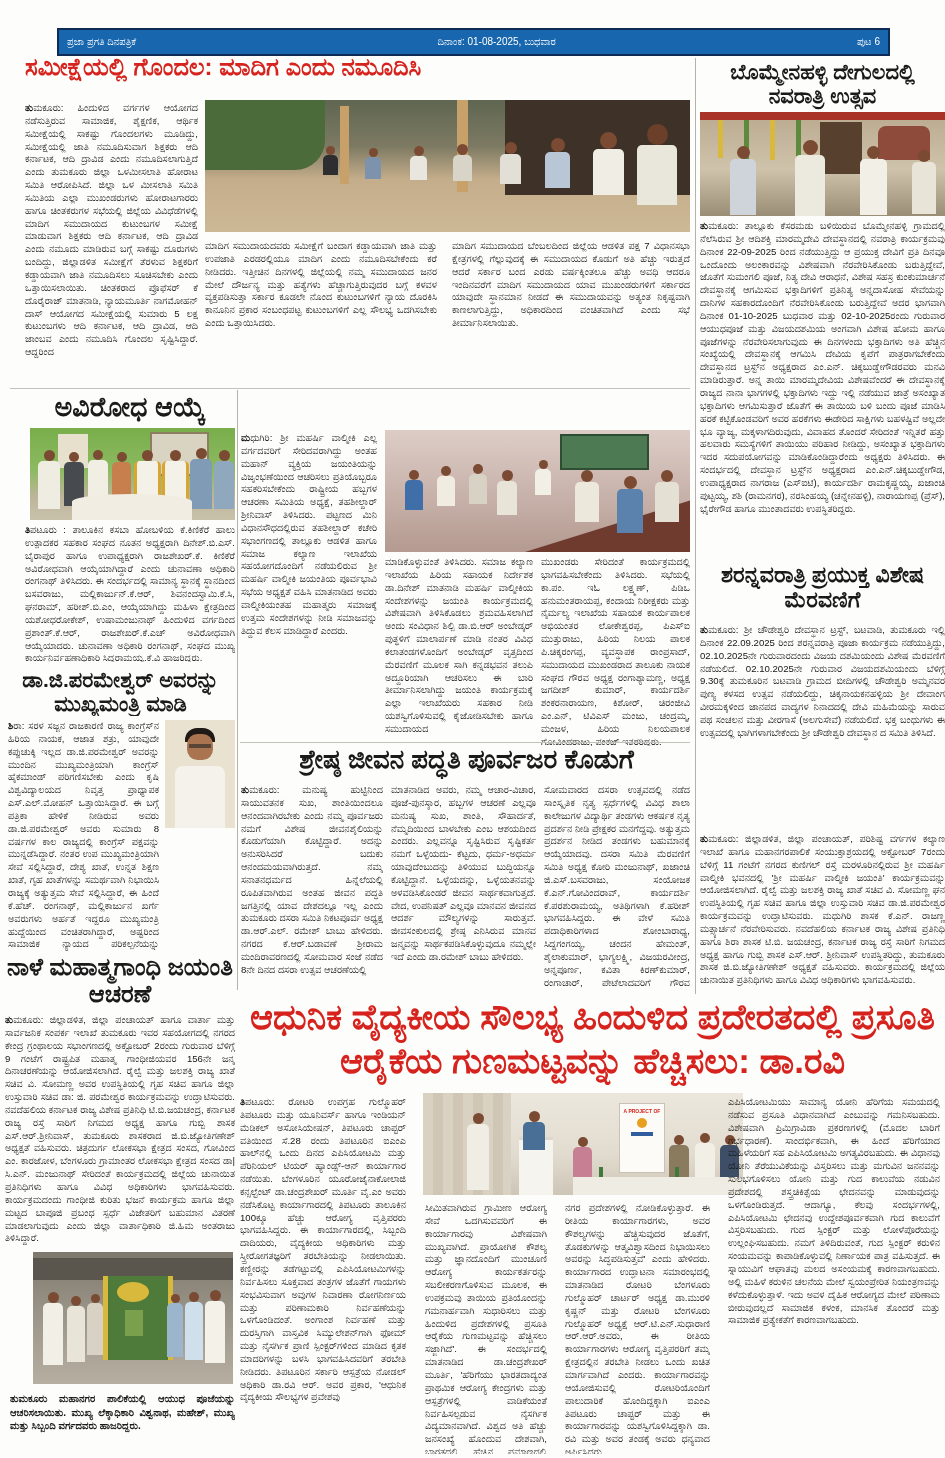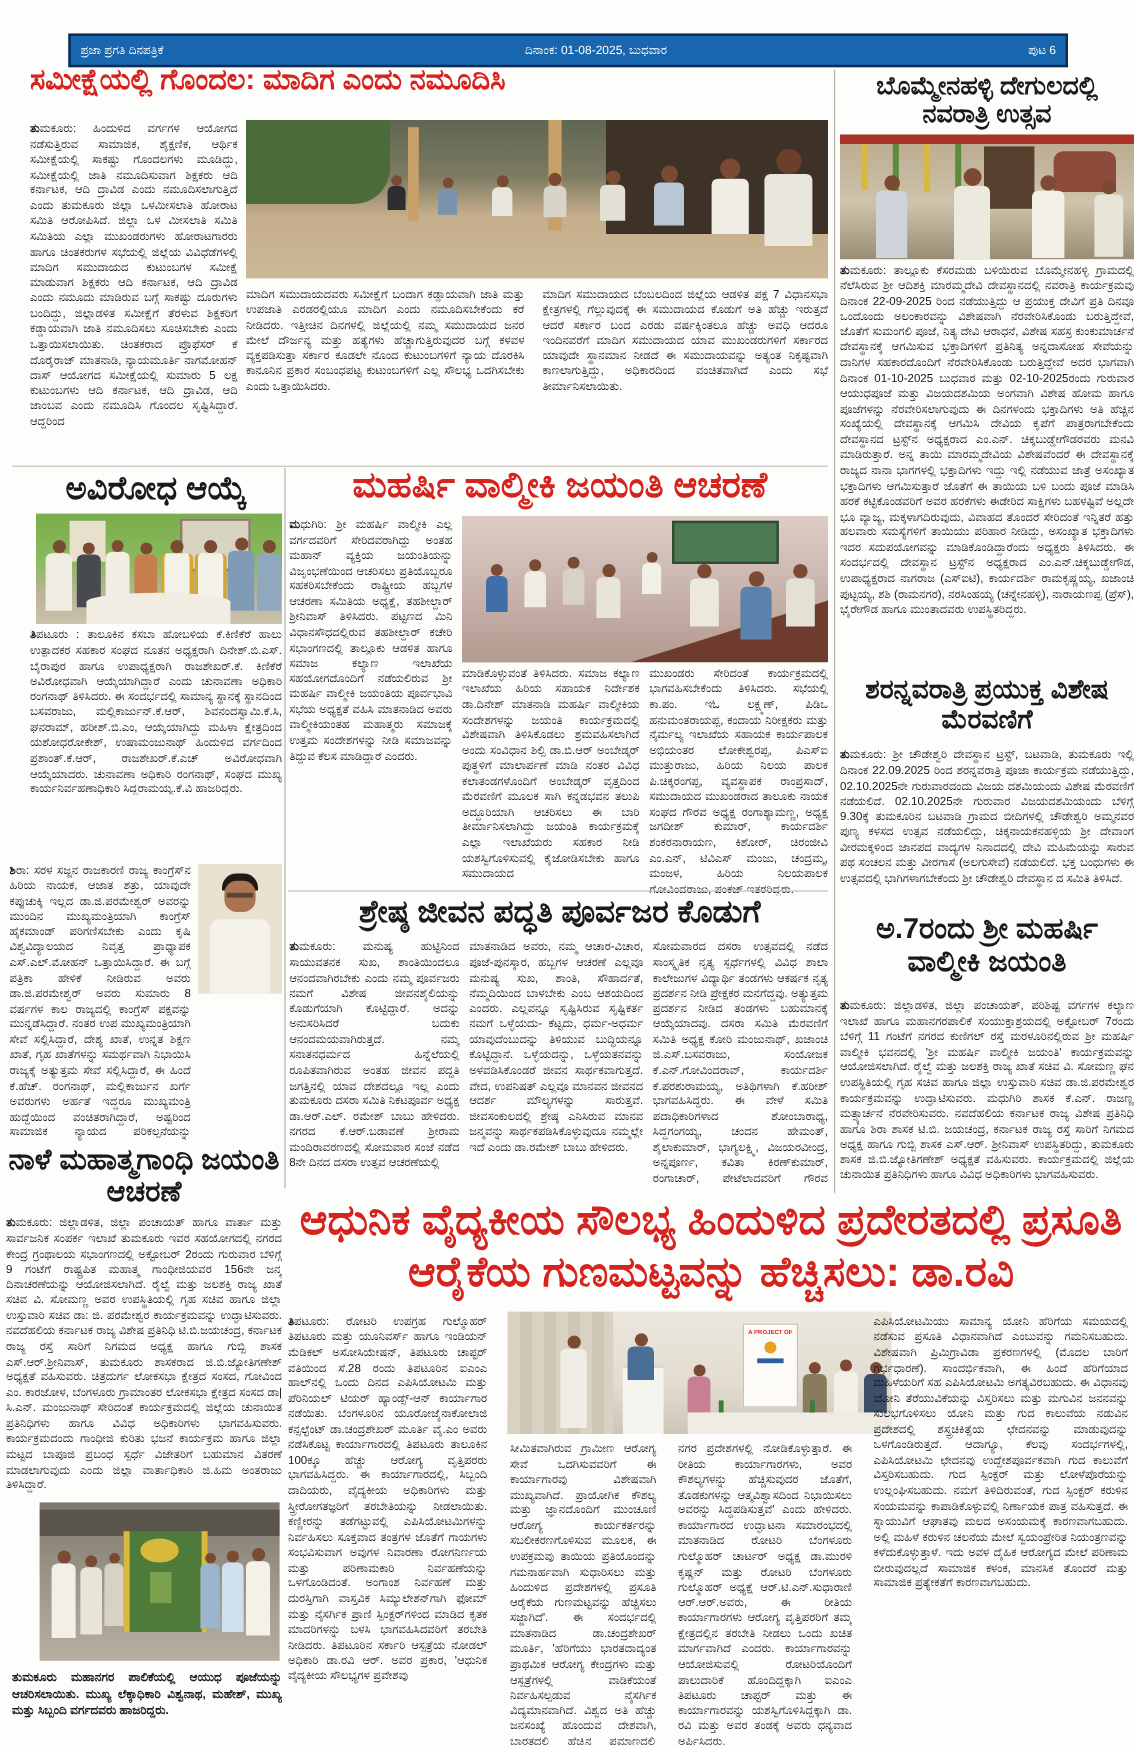--- a/index.html
+++ b/index.html
@@ -110,21 +110,20 @@
         <i class="hd" style="width:12px;height:12px;"></i>
         <b class="bd" style="width:24px;height:52px;background:#e8e4d8;"></b>
       </div>
   </div>
 
   <div class="abs body-txt first" style="left:700px;top:220px;width:245px;height:340px;">ತುಮಕೂರು: ತಾಲ್ಲೂಕು ಕೆಸರಮಡು ಬಳಿಯಿರುವ ಬೊಮ್ಮೇನಹಳ್ಳಿ ಗ್ರಾಮದಲ್ಲಿ ನೆಲೆಸಿರುವ ಶ್ರೀ ಆದಿಶಕ್ತಿ ಮಾರಮ್ಮದೇವಿ ದೇವಸ್ಥಾನದಲ್ಲಿ ನವರಾತ್ರಿ ಕಾರ್ಯಕ್ರಮವು ದಿನಾಂಕ 22-09-2025 ರಿಂದ ನಡೆಯುತ್ತಿದ್ದು ಆ ಪ್ರಯುಕ್ತ ದೇವಿಗೆ ಪ್ರತಿ ದಿನವೂ ಒಂದೊಂದು ಅಲಂಕಾರವನ್ನು ವಿಶೇಷವಾಗಿ ನೆರವೇರಿಸಿಕೊಂಡು ಬರುತ್ತಿದ್ದೇವೆ, ಜೊತೆಗೆ ಸುಮಂಗಲಿ ಪೂಜೆ, ನಿತ್ಯ ದೇವಿ ಆರಾಧನೆ, ವಿಶೇಷ ಸಹಸ್ರ ಕುಂಕುಮಾರ್ಚನೆ ದೇವಸ್ಥಾನಕ್ಕೆ ಆಗಮಿಸುವ ಭಕ್ತಾದಿಗಳಿಗೆ ಪ್ರತಿನಿತ್ಯ ಅನ್ನದಾಸೋಹ ಸೇವೆಯನ್ನು ದಾನಿಗಳ ಸಹಕಾರದೊಂದಿಗೆ ನೆರವೇರಿಸಿಕೊಂಡು ಬರುತ್ತಿದ್ದೇವೆ ಅದರ ಭಾಗವಾಗಿ ದಿನಾಂಕ 01-10-2025 ಬುಧವಾರ ಮತ್ತು 02-10-2025ರಂದು ಗುರುವಾರ ಆಯುಧಪೂಜೆ ಮತ್ತು ವಿಜಯದಶಮಿಯ ಅಂಗವಾಗಿ ವಿಶೇಷ ಹೋಮ ಹಾಗೂ ಪೂಜೆಗಳನ್ನು ನೆರವೇರಿಸಲಾಗುವುದು ಈ ದಿನಗಳಂದು ಭಕ್ತಾದಿಗಳು ಅತಿ ಹೆಚ್ಚಿನ ಸಂಖ್ಯೆಯಲ್ಲಿ ದೇವಸ್ಥಾನಕ್ಕೆ ಆಗಮಿಸಿ ದೇವಿಯ ಕೃಪೆಗೆ ಪಾತ್ರರಾಗಬೇಕೆಂದು ದೇವಸ್ಥಾನದ ಟ್ರಸ್ಟ್‌ನ ಅಧ್ಯಕ್ಷರಾದ ಎಂ.ಎನ್. ಚಿಕ್ಕಬುಡ್ಡೇಗೌಡರವರು ಮನವಿ ಮಾಡಿರುತ್ತಾರೆ. ಅನ್ನ ತಾಯಿ ಮಾರಮ್ಮದೇವಿಯ ವಿಶೇಷವೆಂದರೆ ಈ ದೇವಸ್ಥಾನಕ್ಕೆ ರಾಜ್ಯದ ನಾನಾ ಭಾಗಗಳಲ್ಲಿ ಭಕ್ತಾದಿಗಳು ಇದ್ದು ಇಲ್ಲಿ ನಡೆಯುವ ಜಾತ್ರೆ ಅಸಂಖ್ಯಾತ ಭಕ್ತಾದಿಗಳು ಆಗಮಿಸುತ್ತಾರೆ ಜೊತೆಗೆ ಈ ತಾಯಿಯ ಬಳಿ ಬಂದು ಪೂಜೆ ಮಾಡಿಸಿ ಹರಕೆ ಕಟ್ಟಿಕೊಂಡವರಿಗೆ ಅವರ ಹರಕೆಗಳು ಈಡೇರಿದ ಸಾಕ್ಷಿಗಳು ಬಹಳಷ್ಟಿವೆ ಅಲ್ಲದೇ ಭೂ ವ್ಯಾಜ್ಯ, ಮಕ್ಕಳಾಗದಿರುವುದು, ವಿವಾಹದ ತೊಂದರೆ ಸೇರಿದಂತೆ ಇನ್ನಿತರೆ ಹತ್ತು ಹಲವಾರು ಸಮಸ್ಯೆಗಳಿಗೆ ತಾಯಿಯು ಪರಿಹಾರ ನೀಡಿದ್ದು, ಅಸಂಖ್ಯಾತ ಭಕ್ತಾದಿಗಳು ಇದರ ಸದುಪಯೋಗವನ್ನು ಮಾಡಿಕೊಂಡಿದ್ದಾರೆಂದು ಅಧ್ಯಕ್ಷರು ತಿಳಿಸಿದರು. ಈ ಸಂದರ್ಭದಲ್ಲಿ ದೇವಸ್ಥಾನ ಟ್ರಸ್ಟ್‌ನ ಅಧ್ಯಕ್ಷರಾದ ಎಂ.ಎನ್.ಚಿಕ್ಕಬುಡ್ಡೇಗೌಡ, ಉಪಾಧ್ಯಕ್ಷರಾದ ನಾಗರಾಜ (ಎಸ್‌ಐಟಿ), ಕಾರ್ಯದರ್ಶಿ ರಾಮಕೃಷ್ಣಯ್ಯ, ಖಜಾಂಚಿ ಪುಟ್ಟಯ್ಯ, ಶಶಿ (ರಾಮನಗರ), ನರಸಿಂಹಯ್ಯ (ಚನ್ನೇನಹಳ್ಳಿ), ನಾರಾಯಣಪ್ಪ (ಪ್ರೆಸ್), ಭೈರೇಗೌಡ ಹಾಗೂ ಮುಂತಾದವರು ಉಪಸ್ಥಿತರಿದ್ದರು.</div>
 
   <div class="abs hl" style="left:700px;top:563px;width:245px;height:58px;font-size:22px;overflow:hidden;">ಶರನ್ನವರಾತ್ರಿ ಪ್ರಯುಕ್ತ ವಿಶೇಷ ಮೆರವಣಿಗೆ</div>
   <div class="abs body-txt first" style="left:700px;top:624px;width:245px;height:134px;">ತುಮಕೂರು: ಶ್ರೀ ಚೌಡೇಶ್ವರಿ ದೇವಸ್ಥಾನ ಟ್ರಸ್ಟ್, ಬಟವಾಡಿ, ತುಮಕೂರು ಇಲ್ಲಿ ದಿನಾಂಕ 22.09.2025 ರಿಂದ ಶರನ್ನವರಾತ್ರಿ ಪೂಜಾ ಕಾರ್ಯಕ್ರಮ ನಡೆಯುತ್ತಿದ್ದು, 02.10.2025ನೇ ಗುರುವಾರದಂದು ವಿಜಯ ದಶಮಿಯಂದು ವಿಶೇಷ ಮೆರವಣಿಗೆ ನಡೆಯಲಿದೆ. 02.10.2025ನೇ ಗುರುವಾರ ವಿಜಯದಶಮಿಯಂದು ಬೆಳಿಗ್ಗೆ 9.30ಕ್ಕೆ ತುಮಕೂರಿನ ಬಟವಾಡಿ ಗ್ರಾಮದ ಬೀದಿಗಳಲ್ಲಿ ಚೌಡೇಶ್ವರಿ ಅಮ್ಮನವರ ಪುಣ್ಯ ಕಳಸದ ಉತ್ಸವ ನಡೆಯಲಿದ್ದು, ಚಿಕ್ಕನಾಯಕನಹಳ್ಳಿಯ ಶ್ರೀ ದೇವಾಂಗ ವೀರಮಕ್ಕಳಿಂದ ಜಾನಪದ ವಾದ್ಯಗಳ ನಿನಾದದಲ್ಲಿ ದೇವಿ ಮಹಿಮೆಯನ್ನು ಸಾರುವ ಪಥ ಸಂಚಲನ ಮತ್ತು ವೀರಗಾಸೆ (ಅಲಗುಸೇವೆ) ನಡೆಯಲಿದೆ. ಭಕ್ತ ಬಂಧುಗಳು ಈ ಉತ್ಸವದಲ್ಲಿ ಭಾಗಿಗಳಾಗಬೇಕೆಂದು ಶ್ರೀ ಚೌಡೇಶ್ವರಿ ದೇವಸ್ಥಾನ ದ ಸಮಿತಿ ತಿಳಿಸಿದೆ.</div>
 
-  <div class="abs hl" style="left:700px;top:762px;width:245px;height:66px;font-size:24px;overflow:hidden;">ಅ.7ರಂದು ಶ್ರೀ ಮಹರ್ಷಿ ವಾಲ್ಮೀಕಿ ಜಯಂತಿ</div>
   <div class="abs body-txt first" style="left:700px;top:833px;width:245px;height:160px;">ತುಮಕೂರು: ಜಿಲ್ಲಾಡಳಿತ, ಜಿಲ್ಲಾ ಪಂಚಾಯತ್, ಪರಿಶಿಷ್ಟ ವರ್ಗಗಳ ಕಲ್ಯಾಣ ಇಲಾಖೆ ಹಾಗೂ ಮಹಾನಗರಪಾಲಿಕೆ ಸಂಯುಕ್ತಾಶ್ರಯದಲ್ಲಿ ಅಕ್ಟೋಬರ್ 7ರಂದು ಬೆಳಿಗ್ಗೆ 11 ಗಂಟೆಗೆ ನಗರದ ಕುಣಿಗಲ್ ರಸ್ತೆ ಮರಳೂರಿನಲ್ಲಿರುವ ಶ್ರೀ ಮಹರ್ಷಿ ವಾಲ್ಮೀಕಿ ಭವನದಲ್ಲಿ 'ಶ್ರೀ ಮಹರ್ಷಿ ವಾಲ್ಮೀಕಿ ಜಯಂತಿ' ಕಾರ್ಯಕ್ರಮವನ್ನು ಆಯೋಜಿಸಲಾಗಿದೆ. ರೈಲ್ವೆ ಮತ್ತು ಜಲಶಕ್ತಿ ರಾಜ್ಯ ಖಾತೆ ಸಚಿವ ವಿ. ಸೋಮಣ್ಣ ಘನ ಉಪಸ್ಥಿತಿಯಲ್ಲಿ ಗೃಹ ಸಚಿವ ಹಾಗೂ ಜಿಲ್ಲಾ ಉಸ್ತುವಾರಿ ಸಚಿವ ಡಾ.ಜಿ.ಪರಮೇಶ್ವರ ಕಾರ್ಯಕ್ರಮವನ್ನು ಉದ್ಘಾಟಿಸುವರು. ಮಧುಗಿರಿ ಶಾಸಕ ಕೆ.ಎನ್. ರಾಜಣ್ಣ ಮತ್ಸ್ಯಾರ್ಚನೆ ನೆರವೇರಿಸುವರು. ನವದೆಹಲಿಯ ಕರ್ನಾಟಕ ರಾಜ್ಯ ವಿಶೇಷ ಪ್ರತಿನಿಧಿ ಹಾಗೂ ಶಿರಾ ಶಾಸಕ ಟಿ.ಬಿ. ಜಯಚಂದ್ರ, ಕರ್ನಾಟಕ ರಾಜ್ಯ ರಸ್ತೆ ಸಾರಿಗೆ ನಿಗಮದ ಅಧ್ಯಕ್ಷ ಹಾಗೂ ಗುಬ್ಬಿ ಶಾಸಕ ಎಸ್.ಆರ್. ಶ್ರೀನಿವಾಸ್ ಉಪಸ್ಥಿತರಿದ್ದು, ತುಮಕೂರು ಶಾಸಕ ಜಿ.ಬಿ.ಜ್ಯೋತಿಗಣೇಶ್ ಅಧ್ಯಕ್ಷತೆ ವಹಿಸುವರು. ಕಾರ್ಯಕ್ರಮದಲ್ಲಿ ಜಿಲ್ಲೆಯ ಚುನಾಯಿತ ಪ್ರತಿನಿಧಿಗಳು ಹಾಗೂ ವಿವಿಧ ಅಧಿಕಾರಿಗಳು ಭಾಗವಹಿಸುವರು.</div>
 
   <div class="abs hrule" style="left:10px;top:388px;width:680px;"></div>
   <div class="abs hl" style="left:25px;top:392px;width:210px;height:34px;font-size:27px;overflow:hidden;">ಅವಿರೋಧ ಆಯ್ಕೆ</div>
 
   <div class="abs photo" style="left:30px;top:428px;width:205px;height:92px;background:linear-gradient(180deg,#79ae4b 0%,#8cba60 45%,#bdb49a 75%,#c9c2ab 100%);">
     <div class="strip" style="left:120px;top:4px;width:55px;height:40px;background:#d9d3c2;border:2px solid #8a7f5e;"></div>
     <div class="strip" style="left:28px;top:6px;width:30px;height:34px;background:#e6e0cc;"></div>
     <div class="fig" style="left:8px;top:22px;">
         <i class="hd" style="width:11px;height:11px;"></i>
@@ -156,21 +155,20 @@
       </div>
     <div class="fig" style="left:184px;top:22px;">
         <i class="hd" style="width:11px;height:11px;"></i>
         <b class="bd" style="width:20px;height:48px;background:#8fa8be;"></b>
       </div>
     <div class="strip" style="left:42px;top:66px;width:120px;height:26px;background:#f1ede2;border-radius:50% 50% 0 0/30% 30% 0 0;"></div>
   </div>
 
   <div class="abs body-txt first" style="left:25px;top:524px;width:210px;height:138px;">ತಿಪಟೂರು : ತಾಲೂಕಿನ ಕಸಬಾ ಹೋಬಳಿಯ ಕೆ.ಕಿಣಿಕೆರೆ ಹಾಲು ಉತ್ಪಾದಕರ ಸಹಕಾರ ಸಂಘದ ನೂತನ ಅಧ್ಯಕ್ಷರಾಗಿ ದಿನೇಶ್.ಬಿ.ಎಸ್. ಬೈರಾಪುರ ಹಾಗೂ ಉಪಾಧ್ಯಕ್ಷರಾಗಿ ರಾಜಶೇಖರ್.ಕೆ. ಕಿಣಿಕೆರೆ ಅವಿರೋಧವಾಗಿ ಆಯ್ಕೆಯಾಗಿದ್ದಾರೆ ಎಂದು ಚುನಾವಣಾ ಅಧಿಕಾರಿ ರಂಗನಾಥ್ ತಿಳಿಸಿದರು. ಈ ಸಂದರ್ಭದಲ್ಲಿ ಸಾಮಾನ್ಯ ಸ್ಥಾನಕ್ಕೆ ಸ್ಥಾನದಿಂದ ಬಸವರಾಜು, ಮಲ್ಲಿಕಾರ್ಜುನ್.ಕೆ.ಆರ್, ಶಿವನಂದಸ್ವಾಮಿ.ಕೆ.ಸಿ, ಘನರಾಮ್, ಹರೀಶ್.ಬಿ.ಎಂ, ಆಯ್ಕೆಯಾಗಿದ್ದು ಮಹಿಳಾ ಕ್ಷೇತ್ರದಿಂದ ಯಶೋಧರೋಕೇಶ್, ಉಷಾಮಂಜುನಾಥ್ ಹಿಂದುಳಿದ ವರ್ಗದಿಂದ ಪ್ರಶಾಂತ್.ಕೆ.ಆರ್, ರಾಜಶೇಖರ್.ಕೆ.ಎಚ್ ಅವಿರೋಧವಾಗಿ ಆಯ್ಕೆಯಾದರು. ಚುನಾವಣಾ ಅಧಿಕಾರಿ ರಂಗನಾಥ್, ಸಂಘದ ಮುಖ್ಯ ಕಾರ್ಯನಿರ್ವಹಣಾಧಿಕಾರಿ ಸಿದ್ದರಾಮಯ್ಯ.ಕೆ.ವಿ ಹಾಜರಿದ್ದರು.</div>
 
-  <div class="abs hl red" style="left:243px;top:388px;width:447px;height:40px;font-size:30px;overflow:hidden;">ಮಹರ್ಷಿ ವಾಲ್ಮೀಕಿ ಜಯಂತಿ ಆಚರಣೆ</div>
   <div class="abs body-txt first" style="left:241px;top:432px;width:136px;height:312px;">ಮಧುಗಿರಿ: ಶ್ರೀ ಮಹರ್ಷಿ ವಾಲ್ಮೀಕಿ ಎಲ್ಲ ವರ್ಗದವರಿಗೆ ಸೇರಿದವರಾಗಿದ್ದು ಅಂತಹ ಮಹಾನ್ ವ್ಯಕ್ತಿಯ ಜಯಂತಿಯನ್ನು ವಿಜೃಂಭಣೆಯಿಂದ ಆಚರಿಸಲು ಪ್ರತಿಯೊಬ್ಬರೂ ಸಹಕರಿಸಬೇಕೆಂದು ರಾಷ್ಟ್ರೀಯ ಹಬ್ಬಗಳ ಆಚರಣಾ ಸಮಿತಿಯ ಅಧ್ಯಕ್ಷೆ, ತಹಶೀಲ್ದಾರ್ ಶ್ರೀನಿವಾಸ್ ತಿಳಿಸಿದರು. ಪಟ್ಟಣದ ಮಿನಿ ವಿಧಾನಸೌಧದಲ್ಲಿರುವ ತಹಶೀಲ್ದಾರ್ ಕಚೇರಿ ಸಭಾಂಗಣದಲ್ಲಿ ತಾಲ್ಲೂಕು ಆಡಳಿತ ಹಾಗೂ ಸಮಾಜ ಕಲ್ಯಾಣ ಇಲಾಖೆಯ ಸಹಯೋಗದೊಂದಿಗೆ ನಡೆಯಲಿರುವ ಶ್ರೀ ಮಹರ್ಷಿ ವಾಲ್ಮೀಕಿ ಜಯಂತಿಯ ಪೂರ್ವಭಾವಿ ಸಭೆಯ ಅಧ್ಯಕ್ಷತೆ ವಹಿಸಿ ಮಾತನಾಡಿದ ಅವರು ವಾಲ್ಮೀಕಿಯಂತಹ ಮಹಾತ್ಮರು ಸಮಾಜಕ್ಕೆ ಉತ್ತಮ ಸಂದೇಶಗಳನ್ನು ನೀಡಿ ಸಮಾಜವನ್ನು ತಿದ್ದುವ ಕೆಲಸ ಮಾಡಿದ್ದಾರೆ ಎಂದರು.</div>
 
   <div class="abs photo" style="left:385px;top:430px;width:305px;height:122px;background:linear-gradient(180deg,#ddccc6 0%,#cdb9b2 40%,#b49a90 100%);">
     <div class="strip" style="left:175px;top:4px;width:85px;height:32px;background:#4d7a52;border:2px solid #2f4d33;"></div>
     <div class="strip" style="left:140px;top:56px;width:165px;height:66px;background:#6e3b2e;clip-path:polygon(0 100%,100% 22%,100% 100%);"></div>
     <div class="fig" style="left:20px;top:40px;">
         <i class="hd" style="width:10px;height:10px;"></i>
         <b class="bd" style="width:18px;height:30px;background:#3f6ea8;"></b>
       </div>
     <div class="fig" style="left:52px;top:36px;">
@@ -199,20 +197,21 @@
       </div>
     <div class="fig" style="left:270px;top:40px;">
         <i class="hd" style="width:12px;height:12px;"></i>
         <b class="bd" style="width:24px;height:40px;background:#e4e0d4;"></b>
       </div>
   </div>
 
   <div class="abs body-txt" style="left:385px;top:556px;width:148px;height:190px;">ಮಾಡಿಕೊಳ್ಳುವಂತೆ ತಿಳಿಸಿದರು. ಸಮಾಜ ಕಲ್ಯಾಣ ಇಲಾಖೆಯ ಹಿರಿಯ ಸಹಾಯಕ ನಿರ್ದೇಶಕ ಡಾ.ದಿನೇಶ್ ಮಾತನಾಡಿ ಮಹರ್ಷಿ ವಾಲ್ಮೀಕಿಯ ಸಂದೇಶಗಳನ್ನು ಜಯಂತಿ ಕಾರ್ಯಕ್ರಮದಲ್ಲಿ ವಿಶೇಷವಾಗಿ ತಿಳಿಸಿಕೊಡಲು ಶ್ರಮವಹಿಸಲಾಗಿದೆ ಅಂದು ಸಂವಿಧಾನ ಶಿಲ್ಪಿ ಡಾ.ಬಿ.ಆರ್ ಅಂಬೇಡ್ಕರ್ ಪುತ್ಥಳಿಗೆ ಮಾಲಾರ್ಪಣೆ ಮಾಡಿ ನಂತರ ವಿವಿಧ ಕಲಾತಂಡಗಳೊಂದಿಗೆ ಅಂಬೇಡ್ಕರ್ ವೃತ್ತದಿಂದ ಮೆರವಣಿಗೆ ಮೂಲಕ ಸಾಗಿ ಕನ್ನಡಭವನ ತಲುಪಿ ಅದ್ದೂರಿಯಾಗಿ ಆಚರಿಸಲು ಈ ಬಾರಿ ತೀರ್ಮಾನಿಸಲಾಗಿದ್ದು ಜಯಂತಿ ಕಾರ್ಯಕ್ರಮಕ್ಕೆ ಎಲ್ಲಾ ಇಲಾಖೆಯರು ಸಹಕಾರ ನೀಡಿ ಯಶಸ್ವಿಗೊಳಿಸುವಲ್ಲಿ ಕೈಜೋಡಿಸಬೇಕು ಹಾಗೂ ಸಮುದಾಯದ</div>
   <div class="abs body-txt" style="left:541px;top:556px;width:149px;height:190px;">ಮುಖಂಡರು ಸೇರಿದಂತೆ ಕಾರ್ಯಕ್ರಮದಲ್ಲಿ ಭಾಗವಹಿಸಬೇಕೆಂದು ತಿಳಿಸಿದರು. ಸಭೆಯಲ್ಲಿ ಕಾ.ಪಂ. ಇಓ ಲಕ್ಷ್ಮಣ್, ಪಿಡಿಒ ಹನುಮಂತರಾಯಪ್ಪ, ಕಂದಾಯ ನಿರೀಕ್ಷಕರು ಮತ್ತು ನೈರ್ಮಲ್ಯ ಇಲಾಖೆಯ ಸಹಾಯಕ ಕಾರ್ಯಪಾಲಕ ಅಭಿಯಂತರ ಲೋಕೇಶ್ವರಪ್ಪ, ಪಿಎಸ್‌ಐ ಮುತ್ತುರಾಜು, ಹಿರಿಯ ನಿಲಯ ಪಾಲಕ ಪಿ.ಚಿಕ್ಕರಂಗಪ್ಪ, ವ್ಯವಸ್ಥಾಪಕ ರಾಂಪ್ರಸಾದ್, ಸಮುದಾಯದ ಮುಖಂಡರಾದ ತಾಲೂಕು ನಾಯಕ ಸಂಘದ ಗೌರವ ಅಧ್ಯಕ್ಷ ರಂಗಾಶ್ಯಾಮಣ್ಣ, ಅಧ್ಯಕ್ಷ ಜಗದೀಶ್ ಕುಮಾರ್, ಕಾರ್ಯದರ್ಶಿ ಶಂಕರನಾರಾಯಣ, ಕಿಶೋರ್, ಚಿರಂಜೀವಿ ಎಂ.ಎನ್, ಟಿವಿಎಸ್ ಮಂಜು, ಚಂದ್ರಮ್ಮ, ಮಂಜಳ, ಹಿರಿಯ ನಿಲಯಪಾಲಕ ಗೋವಿಂದರಾಜು, ಪಂಕಜ್ ಇತರರಿದ್ದರು.</div>
 
+  <div class="abs hl" style="left:8px;top:668px;width:225px;height:48px;font-size:21px;overflow:hidden;">ಡಾ.ಜಿ.ಪರಮೇಶ್ವರ್ ಅವರನ್ನು ಮುಖ್ಯಮಂತ್ರಿ ಮಾಡಿ</div>
   <div class="abs" style="left:8px;top:720px;width:227px;height:232px;overflow:hidden;">
     <div class="photo" style="float:right;width:70px;height:108px;margin:0 0 4px 6px;background:#e9e2d0;position:relative;">
       <div class="strip" style="left:20px;top:8px;width:30px;height:14px;background:#1f1a17;border-radius:12px 12px 0 0;"></div>
       <div class="strip" style="left:22px;top:14px;width:26px;height:26px;background:#a9744f;border-radius:40%;"></div>
       <div class="strip" style="left:24px;top:24px;width:22px;height:4px;background:#2c2c2c;opacity:.65;"></div>
       <div class="strip" style="left:10px;top:46px;width:50px;height:62px;background:#f4f2ea;border-radius:8px 8px 0 0;"></div>
     </div>
     <div class="body-txt first" style="height:100%;">ಶಿರಾ: ಸರಳ ಸಜ್ಜನ ರಾಜಕಾರಣಿ ರಾಜ್ಯ ಕಾಂಗ್ರೆಸ್‌ನ ಹಿರಿಯ ನಾಯಕ, ಆಜಾತ ಶತ್ರು, ಯಾವುದೇ ಕಪ್ಪುಚುಕ್ಕಿ ಇಲ್ಲದ ಡಾ.ಜಿ.ಪರಮೇಶ್ವರ್ ಅವರನ್ನು ಮುಂದಿನ ಮುಖ್ಯಮಂತ್ರಿಯಾಗಿ ಕಾಂಗ್ರೆಸ್ ಹೈಕಮಾಂಡ್ ಪರಿಗಣಿಸಬೇಕು ಎಂದು ಕೃಷಿ ವಿಶ್ವವಿದ್ಯಾಲಯದ ನಿವೃತ್ತ ಪ್ರಾಧ್ಯಾಪಕ ಎಸ್.ಎಲ್.ಮೋಹನ್ ಒತ್ತಾಯಿಸಿದ್ದಾರೆ. ಈ ಬಗ್ಗೆ ಪತ್ರಿಕಾ ಹೇಳಿಕೆ ನೀಡಿರುವ ಅವರು ಡಾ.ಜಿ.ಪರಮೇಶ್ವರ್ ಅವರು ಸುಮಾರು 8 ವರ್ಷಗಳ ಕಾಲ ರಾಜ್ಯದಲ್ಲಿ ಕಾಂಗ್ರೆಸ್ ಪಕ್ಷವನ್ನು ಮುನ್ನಡೆಸಿದ್ದಾರೆ. ನಂತರ ಉಪ ಮುಖ್ಯಮಂತ್ರಿಯಾಗಿ ಸೇವೆ ಸಲ್ಲಿಸಿದ್ದಾರೆ, ದೇಶ್ಯ ಖಾತೆ, ಉನ್ನತ ಶಿಕ್ಷಣ ಖಾತೆ, ಗೃಹ ಖಾತೆಗಳನ್ನು ಸಮರ್ಥವಾಗಿ ನಿಭಾಯಿಸಿ ರಾಜ್ಯಕ್ಕೆ ಅತ್ಯುತ್ತಮ ಸೇವೆ ಸಲ್ಲಿಸಿದ್ದಾರೆ, ಈ ಹಿಂದೆ ಕೆ.ಹೆಚ್. ರಂಗನಾಥ್, ಮಲ್ಲಿಕಾರ್ಜುನ ಖರ್ಗೆ ಅವರುಗಳು ಅರ್ಹತೆ ಇದ್ದರೂ ಮುಖ್ಯಮಂತ್ರಿ ಹುದ್ದೆಯಿಂದ ವಂಚಿತರಾಗಿದ್ದಾರೆ, ಅಷ್ಟರಿಂದ ಸಾಮಾಜಿಕ ನ್ಯಾಯದ ಪರಿಕಲ್ಪನೆಯನ್ನು ಜಾರಿಗೊಳಿಸುವ ನಿಟ್ಟಿನಲ್ಲಿ ಕಾಂಗ್ರೆಸ್ ಪಕ್ಷವು ದಿಟ್ಟ ಹೆಜ್ಜೆಯನ್ನು ಇಡಬೇಕು ಎಂದು ಪಕ್ಷದ ಹೈಕಮಾಂಡನ್ನು ಎಸ್.ಎಲ್.ಮೋಹನ್ ಅವರು ಒತ್ತಾಯಿಸಿದ್ದಾರೆ.</div>
   </div>
 

